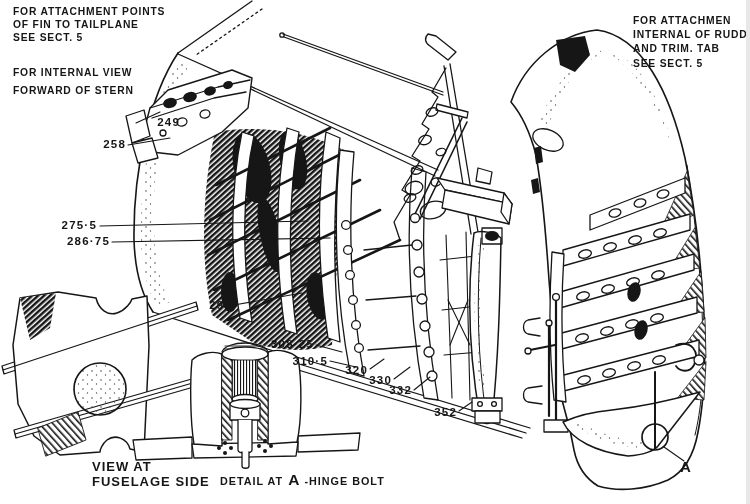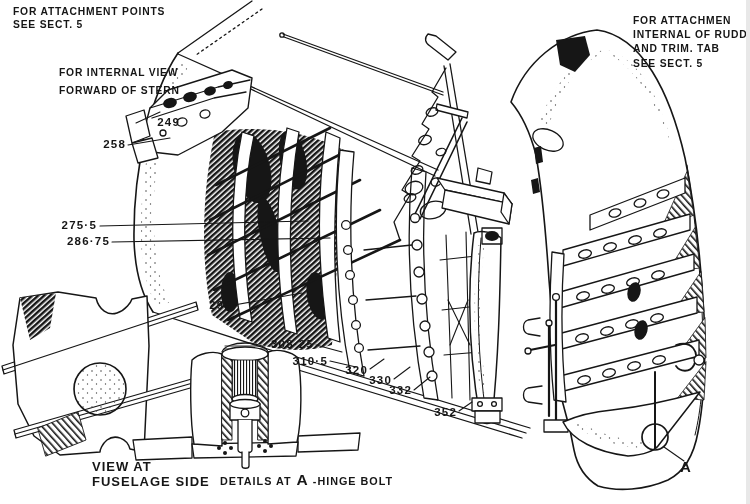--- a/index.html
+++ b/index.html
@@ -5,21 +5,21 @@
   html,body{margin:0;padding:0;background:#e8e8e8;}
   .page{
     position:relative;width:746px;height:504px;background:#ffffff;
     font-family:"Liberation Sans",sans-serif;color:#161616;overflow:hidden;
   }
   svg{position:absolute;left:0;top:0;}
   .txt{position:absolute;font-weight:bold;white-space:nowrap;color:#161616;}
   .note{font-size:10.3px;letter-spacing:0.8px;}
   .note div{white-space:nowrap;}
   .note-a div{line-height:13.2px;}
-  .note-b div{line-height:17.8px;margin-left:46px;}
+  .note-b div{line-height:17.8px;}
   .note-c div{line-height:14.2px;}
   .station{font-size:11.5px;letter-spacing:1.2px;text-align:right;}
   .caption{font-size:13px;letter-spacing:1px;}
   .caption div{line-height:14.5px;}
   .detail-line{font-size:10.8px;letter-spacing:1px;display:flex;align-items:baseline;gap:5px;}
   .bigA{font-size:15.5px;letter-spacing:0;}
   .markerA{font-size:15px;}
 </style>
 </head>
 <body>
@@ -293,20 +293,21 @@
       <line x1="394" y1="379" x2="410" y2="367"></line>
       <line x1="414" y1="390" x2="430" y2="377"></line>
       <line x1="459" y1="411" x2="472" y2="402"></line>
       <line x1="664" y1="447" x2="684" y2="461"></line>
     </g>
   </g>
 </svg>
 
 <div class="txt note note-a" style="left:13px;top:5px;">
   <div>FOR ATTACHMENT POINTS</div>
+  <div>OF FIN TO TAILPLANE</div>
   <div>SEE SECT. 5</div>
 </div>
 
 <div class="txt note note-b" style="left:13px;top:64px;">
   <div>FOR INTERNAL VIEW</div>
   <div>FORWARD OF STERN</div>
 </div>
 
 <div class="txt note note-c" style="left:633px;top:14px;">
   <div>FOR ATTACHMEN</div>
@@ -326,20 +327,20 @@
 <div class="txt station" style="left:364px;top:374px;width:28px;">330</div>
 <div class="txt station" style="left:384px;top:384px;width:28px;">332</div>
 <div class="txt station" style="left:429px;top:406px;width:28px;">352</div>
 
 <div class="txt caption" style="left:92px;top:460px;">
   <div>VIEW AT</div>
   <div>FUSELAGE SIDE</div>
 </div>
 
 <div class="txt detail-line" style="left:220px;top:471px;">
-  <span>DETAILS AT</span>
+  <span>DETAIL AT</span>
   <span class="bigA">A</span>
   <span>-HINGE BOLT</span>
 </div>
 
 <div class="txt markerA" style="left:680px;top:458px;">A</div>
 
 </div>
 
 </body></html>

